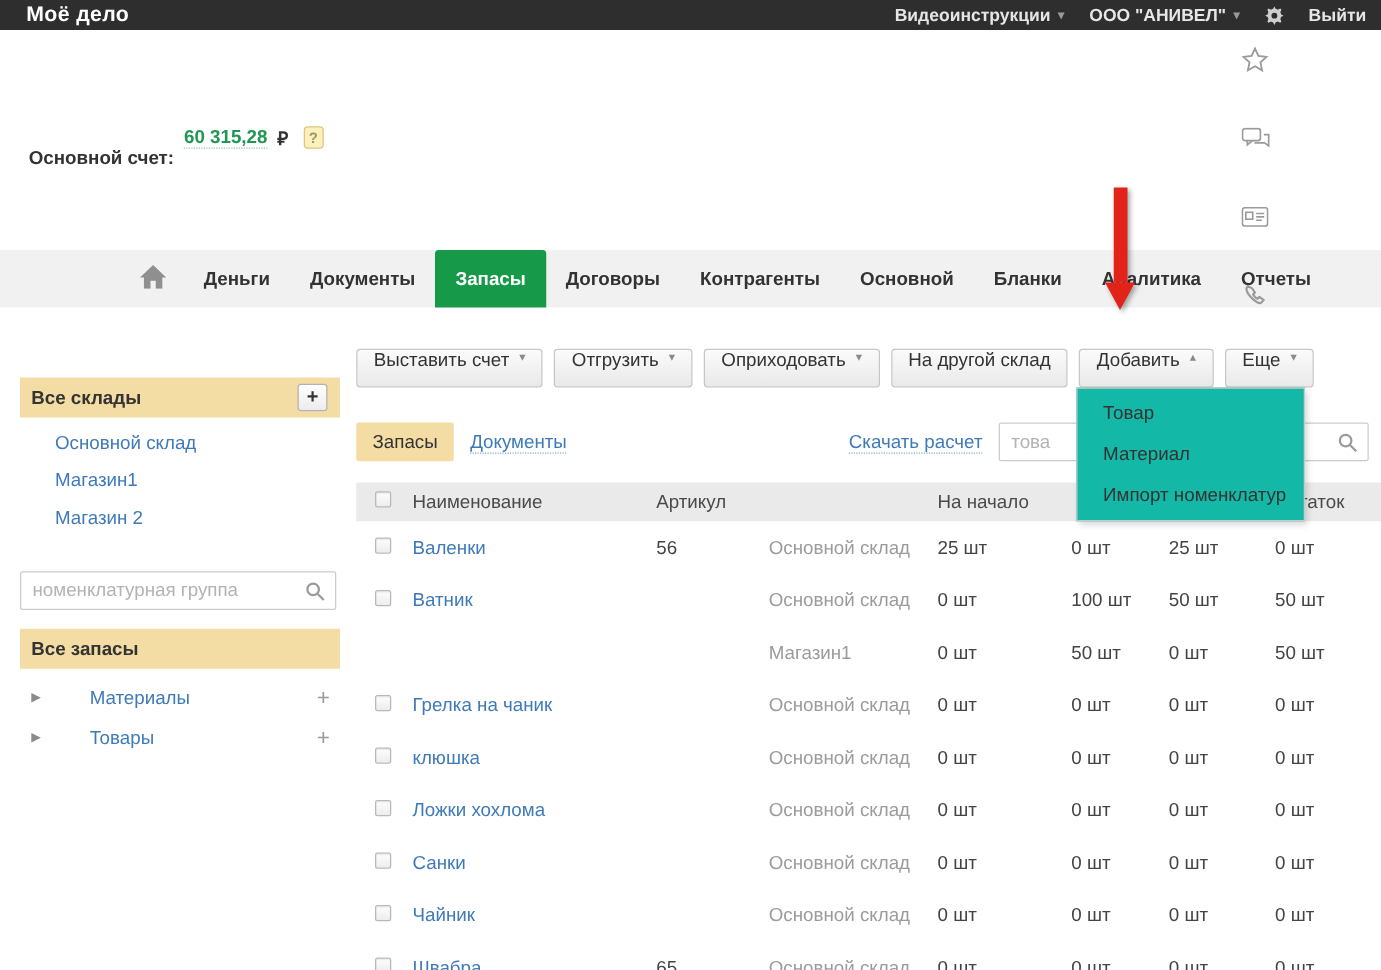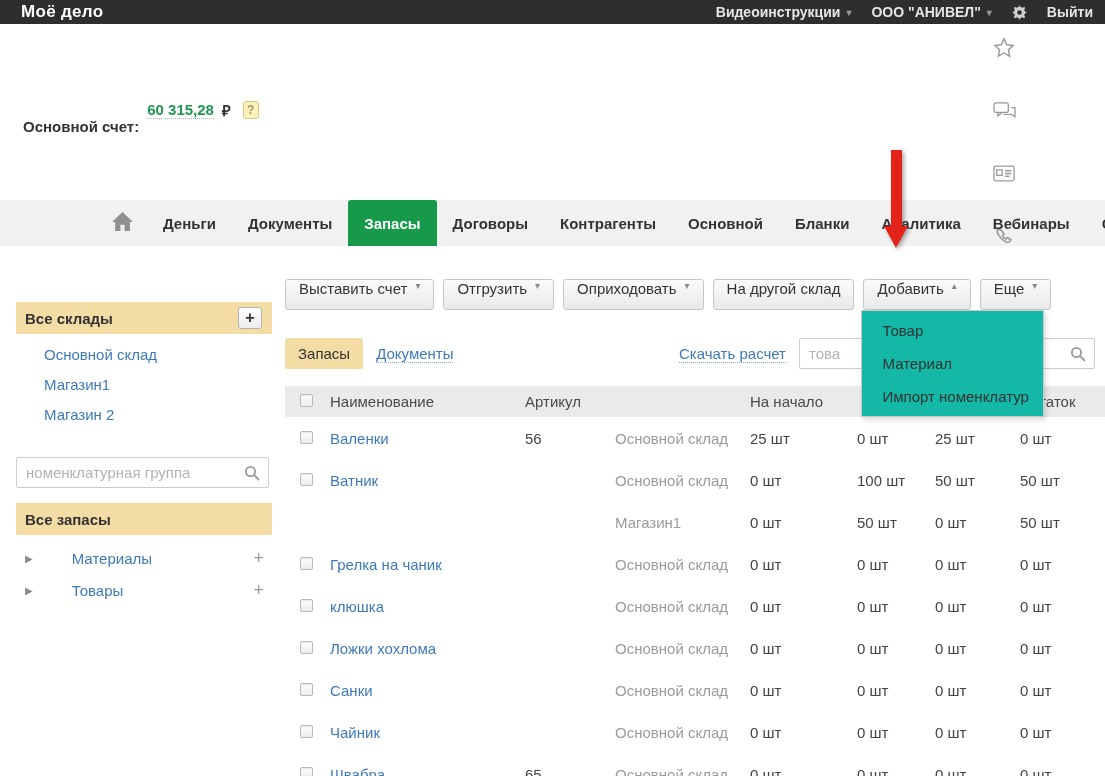--- a/index.html
+++ b/index.html
@@ -222,23 +222,20 @@
     </div>
 
     <div class="nav-item">
       <span>Бланки</span>
     </div>
 
     <div class="nav-item">
       <span>Аналитика</span>
     </div>
 
-    <div class="nav-item">
-      <span>Вебинары</span>
-    </div>
 
     <div class="nav-item">
       <span>Отчеты</span>
     </div>
 
 </div>
 
 <div class="content">
 
   <div class="sidebar">

